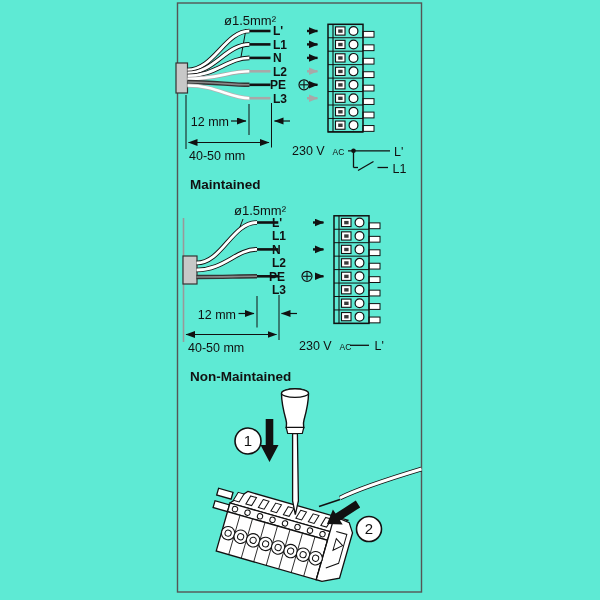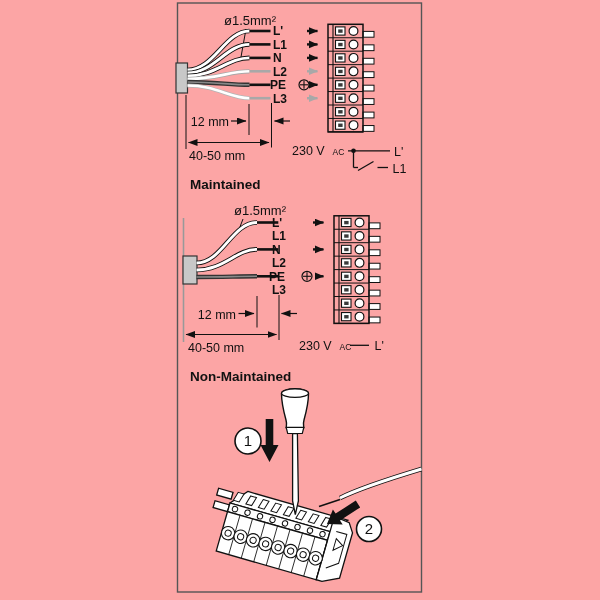--- a/index.html
+++ b/index.html
@@ -1,16 +1,16 @@
 <!DOCTYPE html>
 <html><head>
 <meta charset="utf-8">
 <style>
   html,body{margin:0;padding:0;background:#fff;}
-  .page{position:relative;width:600px;height:600px;background:#fca5a5;overflow:hidden;}
+  .page{position:relative;width:600px;height:600px;background:#5eead4;overflow:hidden;}
   svg{position:absolute;inset:0;}
   svg text{font-family:"Liberation Sans","DejaVu Sans",sans-serif;fill:#111;}
   .lbl{font-size:12px;font-weight:bold;}
   .dim{font-size:12.5px;}
   .gauge{font-size:13px;}
   .cap{font-size:13.5px;font-weight:bold;}
   .circ{font-size:12.5px;}
   .sub{font-size:8.5px;}
   .stepnum{font-size:15px;}
   .ln{stroke:#111;fill:none;}

